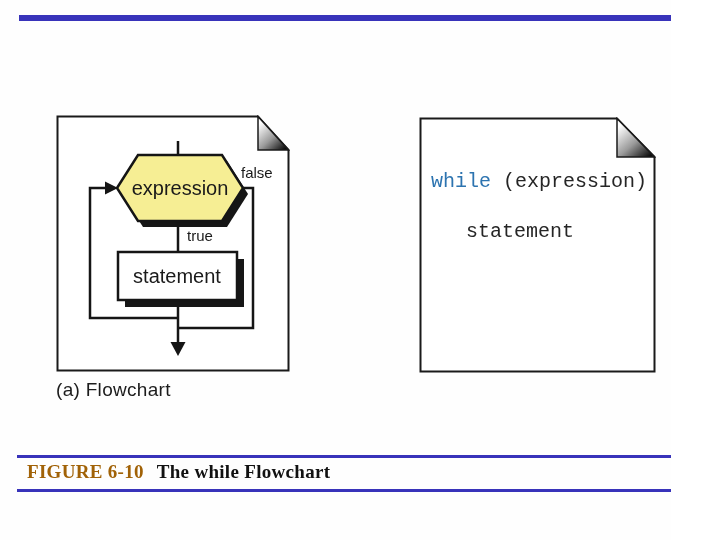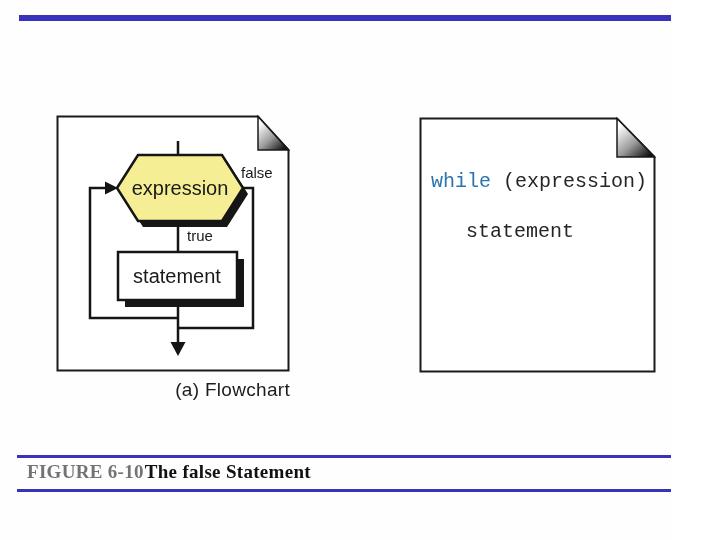--- a/index.html
+++ b/index.html
@@ -26,21 +26,21 @@
     font-size: 20px;
     color: #262626;
     white-space: pre;
   }
   .code-line1 { left: 12px; top: 53px; text-align: right; }
   .code-line2 { left: 47px; top: 103px; }
   .kw { color: #2d74b0; }
 
   .panel-caption {
     position: absolute;
-    text-align: right;
+    text-align: left;
     font-size: 19px;
     color: #1c1c1c;
     letter-spacing: 0.3px;
   }
   .caption-left  { left: 56px;  top: 379px; width: 234px; }
   .caption-right { left: 419px; top: 379px; width: 237px; }
 
   .rule {
     position: absolute; left: 17px;
     width: 680px; height: 3px;
@@ -49,21 +49,21 @@
   .rule-top    { top: 455px; }
   .rule-bottom { top: 489px; }
 
   .figure-caption {
     position: absolute; left: 27px; top: 461px;
     font-family: "Liberation Serif", serif;
     font-weight: bold; font-size: 19px;
     color: #111111; white-space: nowrap;
     letter-spacing: 0.3px;
   }
-  .fig-label { color: #737373; margin-right: 1px; }
+  .fig-label { color: #a16207; margin-right: 13px; }
 
   .page-number {
     position: absolute; left: 674px; top: 505px;
     width: 28px; text-align: right;
     font-size: 12px; color: #000000;
   }
 </style>
 </head>
 <body>
 
@@ -120,18 +120,18 @@
       </defs>
       <path d="M1.5,1.5 L198,1.5 L235.5,40 L235.5,254.5 L1.5,254.5 Z" fill="#ffffff" stroke="#1a1a1a" stroke-width="2"></path>
       <polygon points="198,1.5 198,40 235.5,40" fill="url(#foldGradB)" stroke="#1a1a1a" stroke-width="1.5"></polygon>
     </svg>
     <div class="code-line code-line1"><span class="kw">while</span><span> (expression)</span></div>
     <div class="code-line code-line2">statement</div>
   </div>
 
   <div class="rule rule-top"></div>
   <div class="figure-caption">
-    <span class="fig-label">FIGURE 6-10</span><span class="fig-title">The false Statement</span>
+    <span class="fig-label">FIGURE 6-10</span><span class="fig-title">The while Flowchart</span>
   </div>
   <div class="rule rule-bottom"></div>
 
   <div class="page-number">13</div>
 </div>
 
 </body></html>

